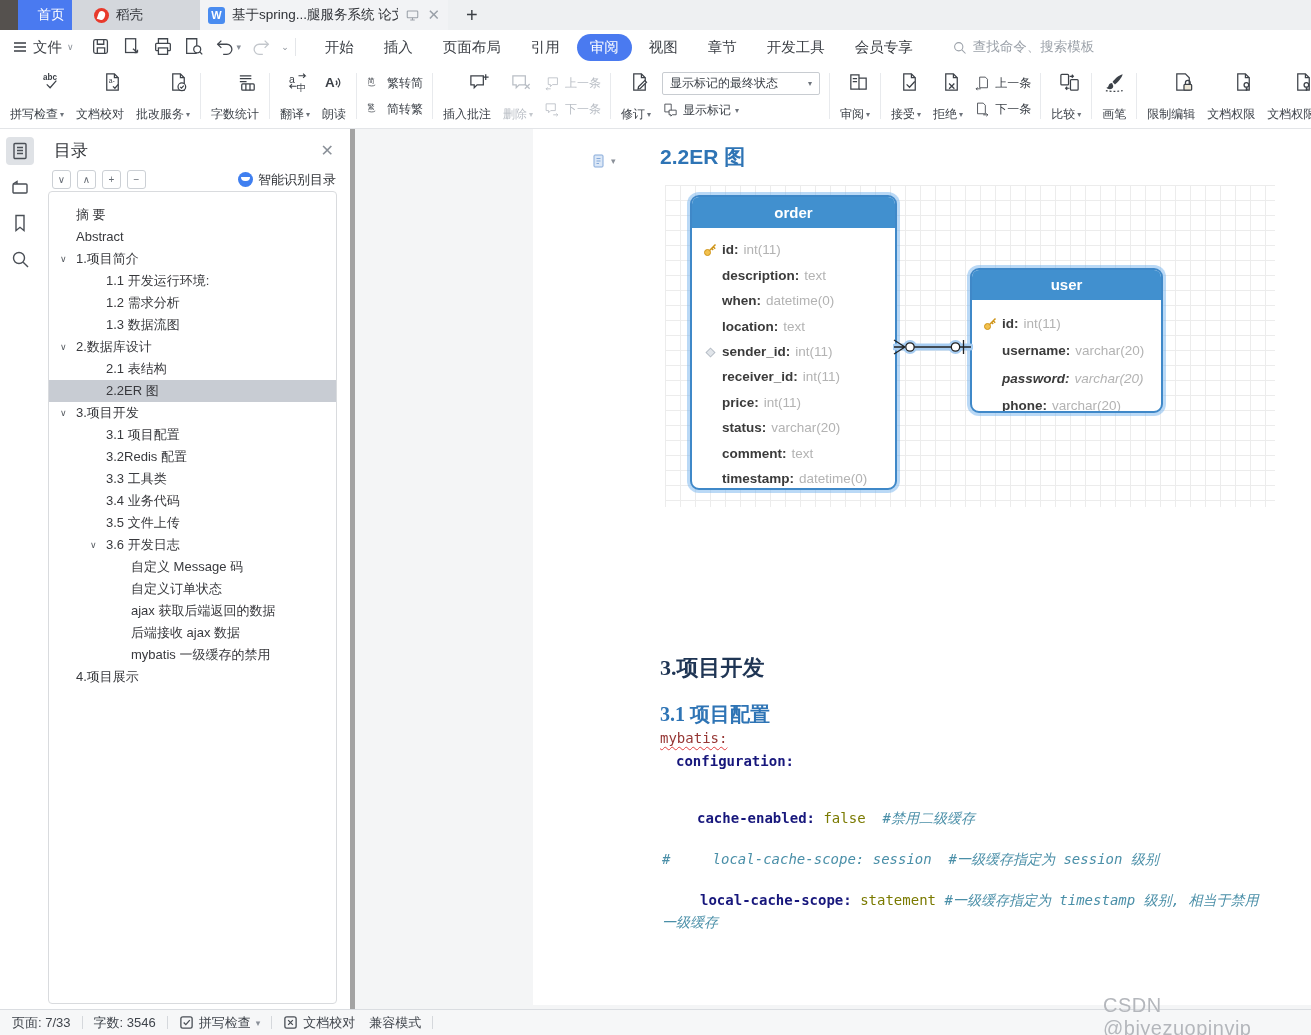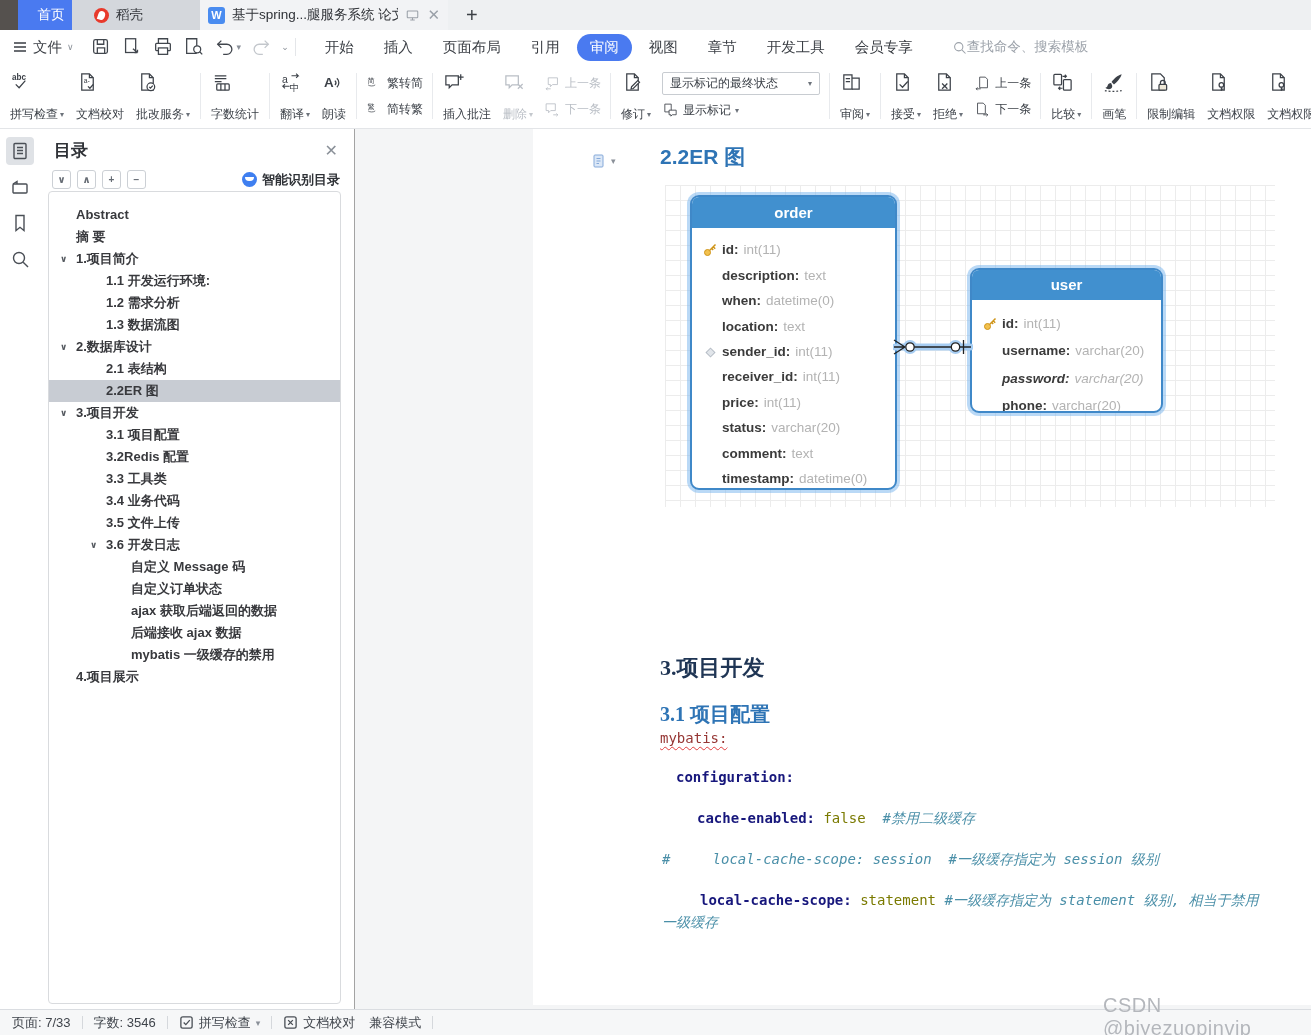--- a/index.html
+++ b/index.html
@@ -28,46 +28,46 @@
   .mb-caret { font-size:9px; color:#8a9098; }
   .mb-icons { display:flex; align-items:center; gap:9px; margin-left:16px; }
   .mb-icon { width:22px; height:22px; color:#41464d; }
   .mb-icon svg { width:22px; height:22px; stroke:currentColor; fill:none; stroke-width:1.4; }
   .mb-icon.dim { color:#c3c7cc; }
   .undo-wrap { display:flex; align-items:center; gap:1px; }
   .mb-divider { width:1px; height:18px; background:#e4e6e9; margin:0 6px; }
   .mb-tabs { display:flex; align-items:center; gap:4px; margin-left:10px; font-size:14.5px; color:#3a3e44; white-space:nowrap; }
   .mb-tab { padding:4px 13px; border-radius:15px; }
   .mb-tab.active { background:#4a7af0; color:#fff; }
-  .mb-search { display:flex; align-items:center; gap:0; margin-left:26px; color:#9ba1a9; font-size:13.5px; white-space:nowrap; }
+  .mb-search { display:flex; align-items:center; gap:6px; margin-left:26px; color:#9ba1a9; font-size:13.5px; white-space:nowrap; }
   .mb-search svg { width:15px; height:15px; stroke:#9ba1a9; fill:none; stroke-width:1.4; }
 
   
   .ribbon { position:absolute; top:64px; left:0; right:0; height:65px; background:#fff; border-bottom:1px solid #e3e5e8; display:flex; align-items:center; padding:0 4px; overflow:hidden; white-space:nowrap; }
   .rsep { width:1px; height:46px; background:#e8eaed; margin:0 4px; flex:none; }
-  .rbtn { display:flex; flex-direction:column; align-items:flex-start; justify-content:center; padding:2px 6px; gap:12px; font-size:12px; color:#3c4148; flex:none; }
+  .rbtn { display:flex; flex-direction:column; align-items:flex-end; justify-content:center; padding:2px 6px; gap:12px; font-size:12px; color:#3c4148; flex:none; }
   .rbtn .ic { height:25px; display:flex; align-items:flex-end; }
   .rbtn .ic svg { width:23px; height:23px; stroke:currentColor; fill:none; stroke-width:1.3; }
   .rbtn.disabled { color:#b9bec5; }
   .lblrow { display:flex; align-items:center; gap:2px; }
   .dd { font-size:8px; color:#6d737b; }
   .rbtn.disabled .dd { color:#c4c8cd; }
   .rstack { display:flex; flex-direction:column; justify-content:center; gap:5px; font-size:12px; color:#3c4148; padding:0 5px; flex:none; }
   .rstack-item { display:flex; align-items:center; gap:4px; height:21px; }
   .rstack-item.disabled { color:#b9bec5; }
   .rstack-item .sic { width:17px; height:17px; color:inherit; }
   .rstack-item .sic svg { width:17px; height:17px; stroke:currentColor; fill:none; stroke-width:1.2; }
   .rselect { width:158px; height:23px; border:1px solid #c8ccd1; border-radius:2px; font-size:12px; display:flex; align-items:center; justify-content:space-between; padding:0 7px; color:#3c4148; background:#fff; }
 
   
   .iconstrip { position:absolute; left:0; top:129px; width:40px; bottom:26px; background:#fff; }
   .strip-icon { width:28px; height:28px; margin:8px auto; display:flex; align-items:center; justify-content:center; color:#4a4f56; border-radius:4px; }
   .strip-icon svg { width:20px; height:20px; stroke:currentColor; fill:none; stroke-width:1.4; }
   .strip-icon.active { background:#dfe2e6; }
-  .toc-panel { position:absolute; left:40px; top:129px; width:315px; bottom:26px; background:#fff; border-right:1px solid #a3a3a3;font-weight:bold; }
+  .toc-panel { position:absolute; left:40px; top:129px; width:315px; bottom:26px; background:#fff; border-right:5px solid #a3a3a3; }
   .toc-head { display:flex; justify-content:space-between; align-items:center; padding:10px 16px 2px 14px; }
   .toc-title { font-size:17px; color:#2f3237; }
   .toc-close { font-size:16px; color:#8a9098; }
   .toc-controls { display:flex; align-items:center; gap:6px; padding:6px 14px 6px 12px; }
   .tctl { width:19px; height:19px; border:1px solid #ccd0d5; border-radius:3px; font-size:10px; color:#666c74; display:flex; align-items:center; justify-content:center; background:#fff; }
   .smart { margin-left:auto; display:flex; align-items:center; gap:5px; font-size:13px; color:#2f3237; }
   .smart-dot { width:15px; height:15px; border-radius:50%; background:#3f7ff0; position:relative; }
   .smart-dot::after { content:""; position:absolute; left:3px; top:5px; width:9px; height:4px; border-radius:0 0 6px 6px; background:#fff; }
   .toc-list { position:absolute; left:8px; right:13px; top:62px; bottom:5px; border:1px solid #d9dbde; border-radius:4px; padding-top:12px; overflow:hidden; font-size:13px; color:#38393d; background:#fff; }
   .toc-item { height:22px; line-height:22px; position:relative; white-space:nowrap; }
@@ -546,22 +546,22 @@
     <span class="tctl">∨</span>
     <span class="tctl">∧</span>
     <span class="tctl">+</span>
     <span class="tctl">−</span>
     <span class="smart">
       <span class="smart-dot"></span>
       <span>智能识别目录</span>
     </span>
   </div>
   <div class="toc-list" id="toc-list">
+      <div class="toc-item lv0"><span>摘 要</span></div>
       <div class="toc-item lv0"><span>Abstract</span></div>
-      <div class="toc-item lv0"><span>摘 要</span></div>
       <div class="toc-item lv0"><span class="chev">∨</span><span>1.项目简介</span></div>
       <div class="toc-item lv1"><span>1.1 开发运行环境:</span></div>
       <div class="toc-item lv1"><span>1.2 需求分析</span></div>
       <div class="toc-item lv1"><span>1.3 数据流图</span></div>
       <div class="toc-item lv0"><span class="chev">∨</span><span>2.数据库设计</span></div>
       <div class="toc-item lv1"><span>2.1 表结构</span></div>
       <div class="toc-item lv1 selected"><span>2.2ER 图</span></div>
       <div class="toc-item lv0"><span class="chev">∨</span><span>3.项目开发</span></div>
       <div class="toc-item lv1"><span>3.1 项目配置</span></div>
       <div class="toc-item lv1"><span>3.2Redis 配置</span></div>
@@ -692,24 +692,24 @@
       <path d="M21.2 17H58.3" stroke="#222" stroke-width="1.3"></path>
       <circle cx="62.5" cy="17" r="4.2" stroke="#222" stroke-width="1.3" fill="#fff"></circle>
       <path d="M66.7 17H78M70.5 10v14" stroke="#222" stroke-width="1.3" fill="none"></path>
     </svg>
   </div>
 
   <div class="doc-h1">3.项目开发</div>
   <div class="doc-h2">3.1 项目配置</div>
   <div id="code-block">
       <div class="code-line" style="left: 127px; top: 601px;"><span class="ce">mybatis:</span></div>
-      <div class="code-line" style="left: 143px; top: 640px;"><span class="ck">configuration:</span></div>
+      <div class="code-line" style="left: 143px; top: 624px;"><span class="ck">configuration:</span></div>
       <div class="code-line" style="left: 164px; top: 681px;"><span class="ck">cache-enabled: </span><span class="cv">false</span><span class="">  </span><span class="cm">#禁用二级缓存</span></div>
       <div class="code-line" style="left: 129px; top: 722px;"><span class="cm">#     local-cache-scope: session  #一级缓存指定为 session 级别</span></div>
-      <div class="code-line" style="left: 167px; top: 763px;"><span class="ck">local-cache-scope: </span><span class="cv">statement </span><span class="cm">#一级缓存指定为 statement 级别, 相当于禁用</span></div>
+      <div class="code-line" style="left: 167px; top: 763px;"><span class="ck">local-cache-scope: </span><span class="cv">statement </span><span class="cm">#一级缓存指定为 timestamp 级别, 相当于禁用</span></div>
       <div class="code-line" style="left: 129px; top: 785px;"><span class="cm">一级缓存</span></div>
     </div>
 </div>
 
 <div class="watermark">CSDN @biyezuopinvip</div>
 
 <div class="statusbar">
   <span class="sitem">
       <span>页面: 7/33</span>
     </span>

